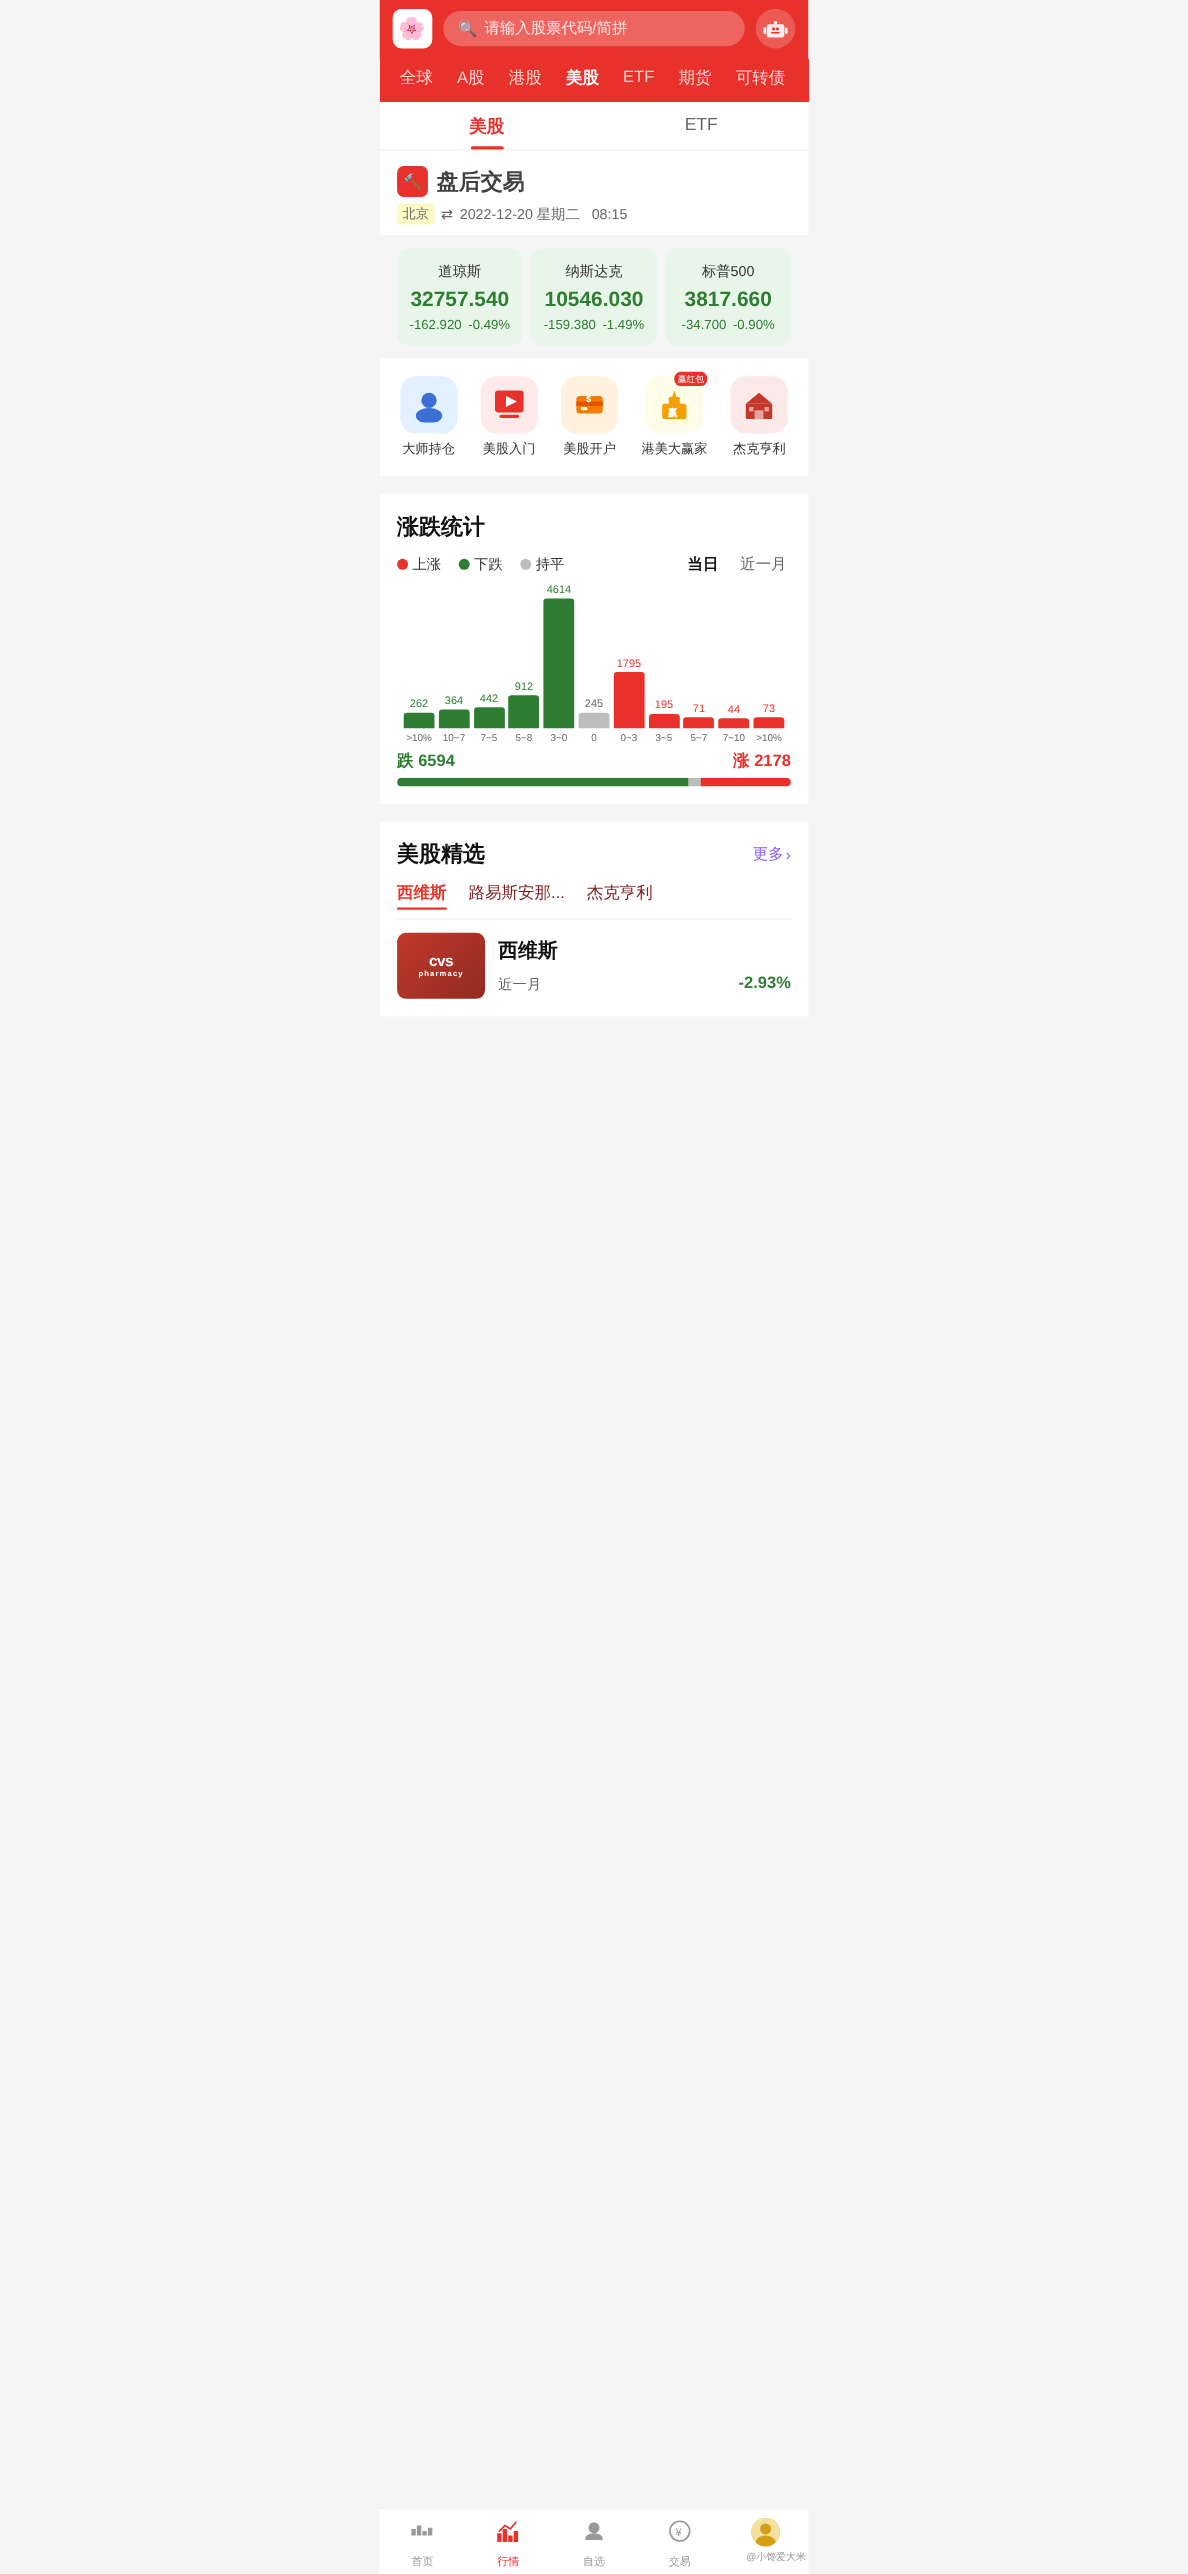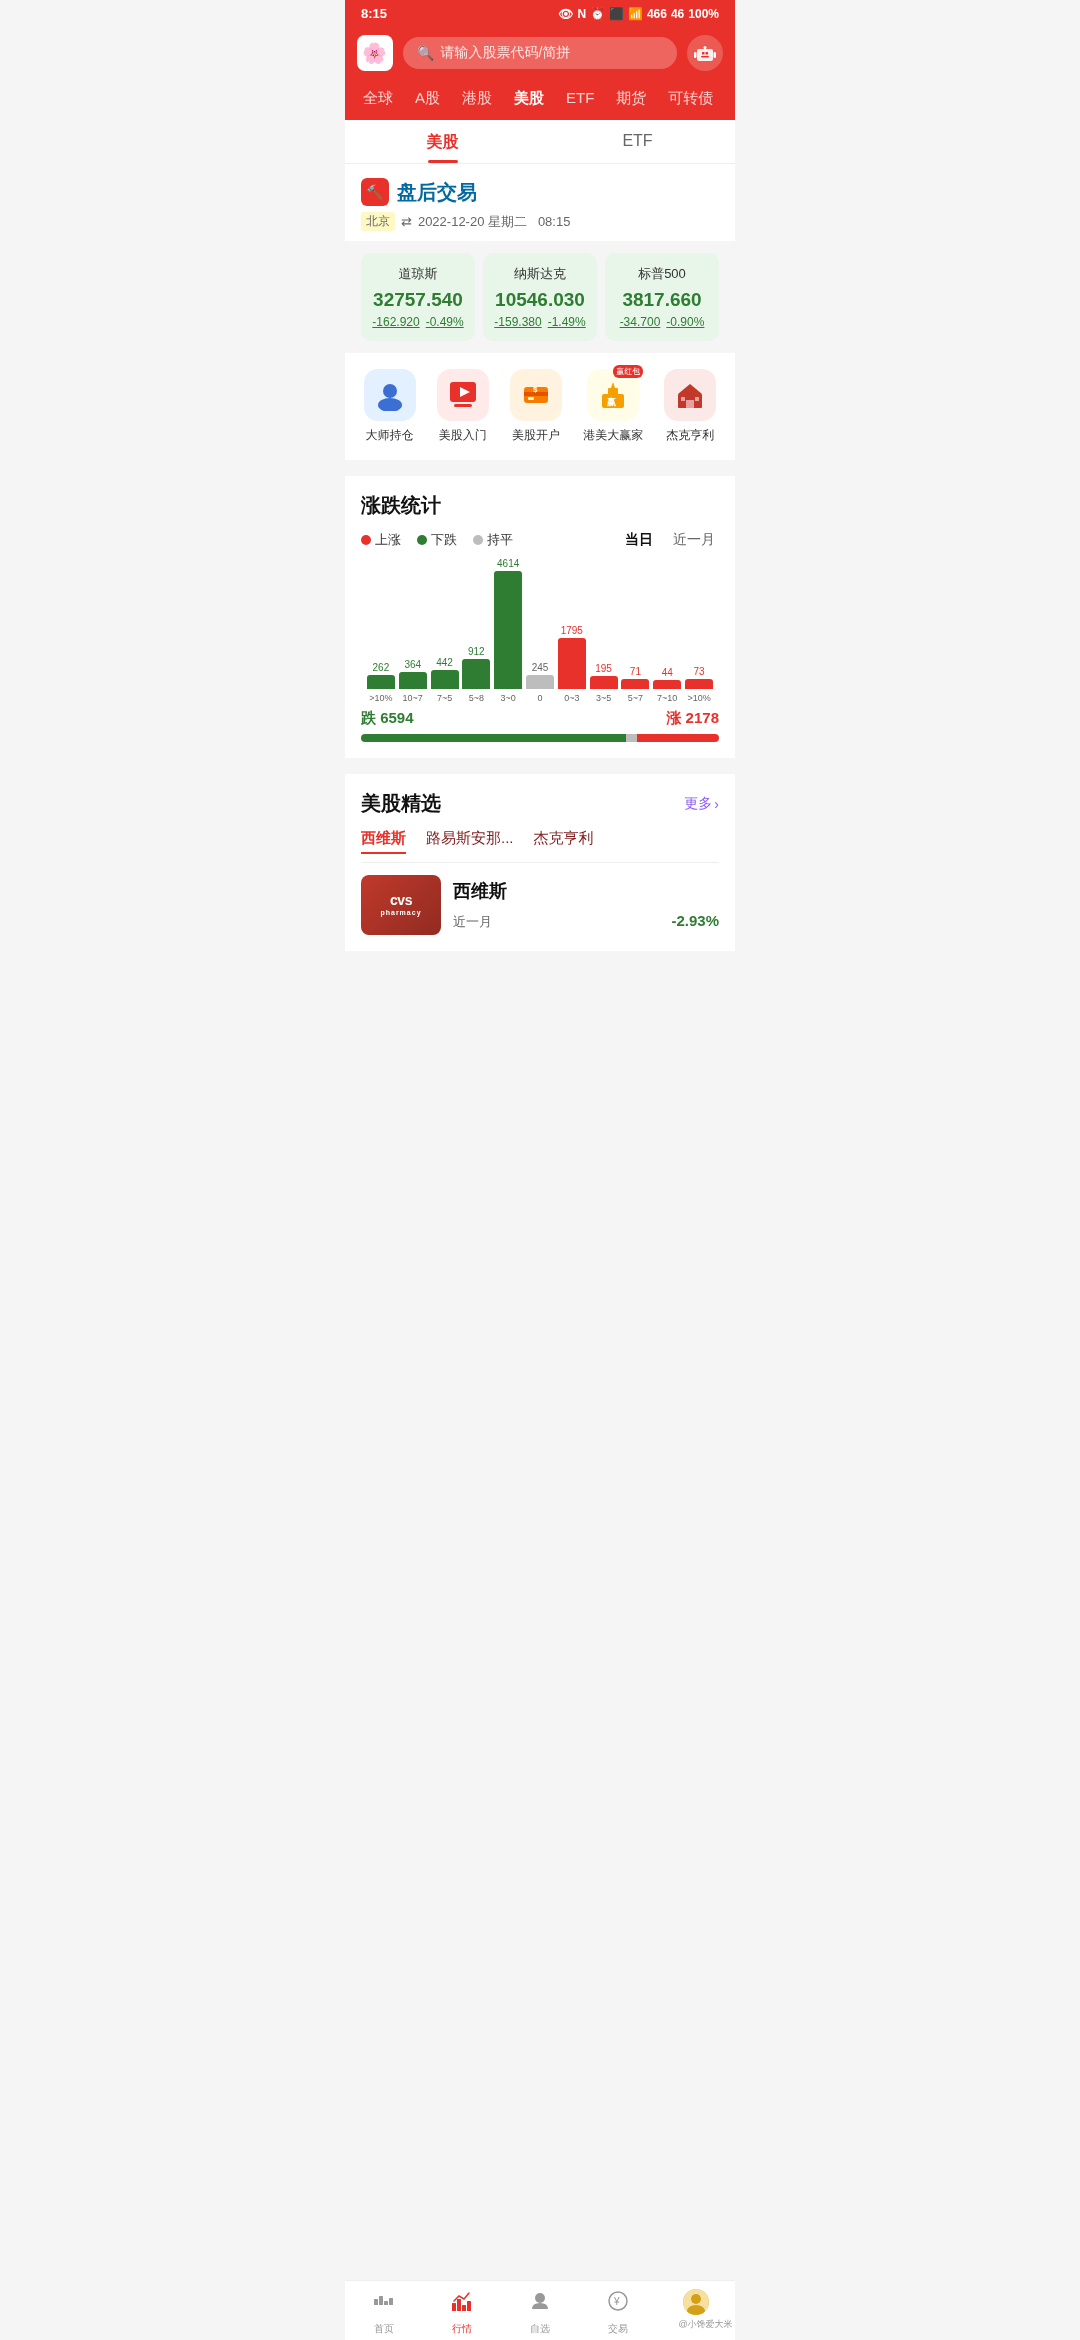--- a/index.html
+++ b/index.html
@@ -144,21 +144,21 @@
       border-radius: 6px;
       display: flex;
       align-items: center;
       justify-content: center;
       color: white;
       font-size: 14px;
     }
     .section-title {
       font-size: 20px;
       font-weight: bold;
-      color: #0369a1;
+      color: #404040;
     }
     .location-row {
       display: flex;
       align-items: center;
       gap: 6px;
       margin-top: 6px;
       color: #666;
       font-size: 13px;
     }
     .location-tag {
@@ -192,21 +192,20 @@
       font-weight: bold;
       color: #2e7d32;
       margin-bottom: 4px;
     }
     .index-change {
       font-size: 12px;
       color: #2e7d32;
       display: flex;
       justify-content: center;
       gap: 6px;
-      text-decoration: underline;
     }
 
     
     .quick-icons {
       background: white;
       display: flex;
       padding: 16px 8px;
       justify-content: space-around;
     }
     .quick-icon-item {
@@ -498,33 +497,20 @@
       display: block;
       font-size: 8px;
       letter-spacing: 1px;
     }
   </style>
 </head>
 <body>
 
 <div class="main-content">
 
-  <div class="status-bar">
-    <span>8:15</span>
-    <div class="status-right">
-      <span>👁</span>
-      <span>N</span>
-      <span>⏰</span>
-      <span>⬛</span>
-      <span>📶</span>
-      <span>466</span>
-      <span>46</span>
-      <span>100%</span>
-    </div>
-  </div>
 
   <div class="header">
     <div class="logo-icon">
       <div class="logo-flower">🌸</div>
     </div>
     <div class="search-bar">
       <span>🔍</span>
       <span style="color:rgba(255,255,255,0.85);font-size:14px;">请输入股票代码/简拼</span>
     </div>
     <div class="robot-icon">

